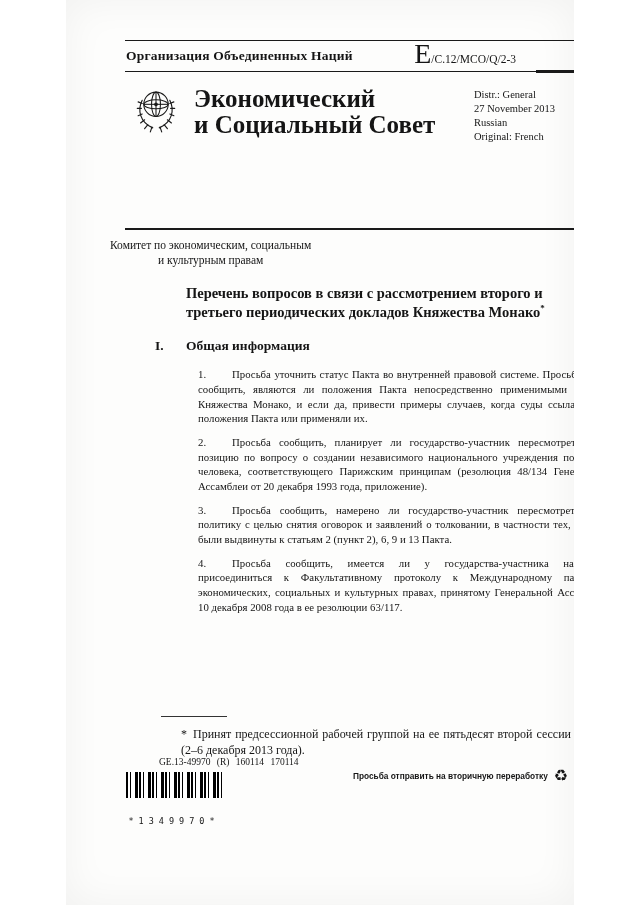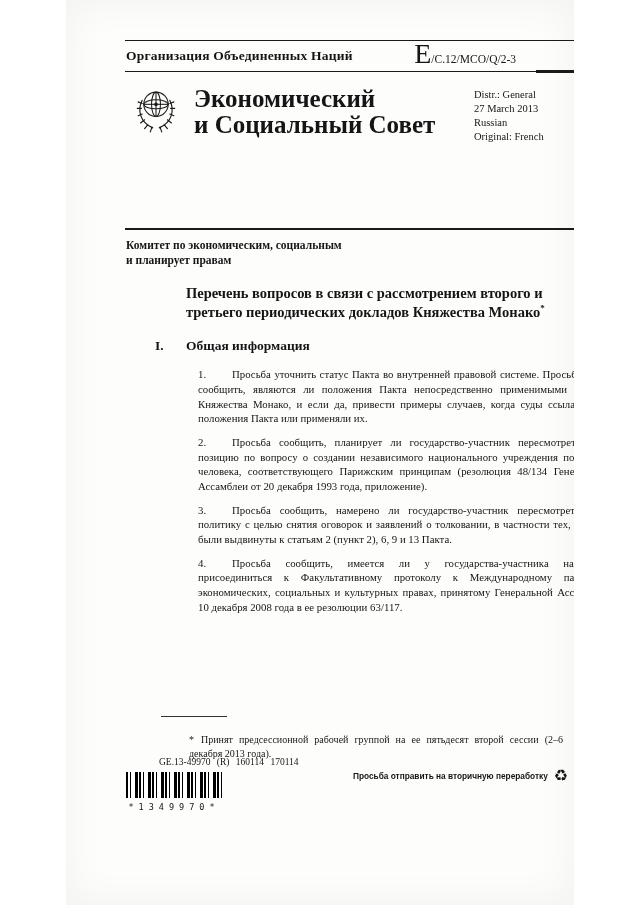--- a/index.html
+++ b/index.html
@@ -17,45 +17,45 @@
 
   .org-name{position:absolute;left:60px;top:48px;font-size:13.5px;font-weight:bold;letter-spacing:.2px;}
   .doc-symbol{position:absolute;right:58px;top:40px;display:flex;align-items:baseline;}
   .big-e{font-size:28px;line-height:1;}
   .symbol-rest{font-size:11.5px;}
 
   .emblem{position:absolute;left:64px;top:84px;width:52px;height:52px;}
   .council-title{position:absolute;left:128px;top:86px;font-size:25px;font-weight:bold;line-height:26px;}
   .distr-block{position:absolute;left:408px;top:88px;font-size:10.5px;line-height:14px;}
 
-  .committee{position:absolute;left:60px;top:238px;font-size:11.5px;font-weight:bold;line-height:15px;}
+  .committee{position:absolute;left:44px;top:238px;font-size:11.5px;font-weight:normal;line-height:15px;text-align:center;}
 
   .main{position:absolute;left:120px;top:284px;width:426px;}
   .doc-title{margin:0 0 16px 0;font-size:14.5px;font-weight:bold;line-height:1.32;width:372px;}
   .doc-title sup{font-size:9px;}
   .section-heading{position:relative;margin:0 0 13px 0;font-size:13.5px;font-weight:bold;}
   .sec-num{position:absolute;left:-31px;top:0;}
   .para{margin:0 0 9px 12px;font-size:10.8px;line-height:1.36;text-align:justify;}
   .para-num{display:inline-block;width:34px;}
 
   .footnote-area{position:absolute;left:95px;top:716px;width:418px;}
   .fn-rule{width:66px;height:1px;background:#333;margin-bottom:9px;}
-  .footnote{margin:16px;font-size:10px;line-height:1.35;text-align:justify;padding-left:12px;}
+  .footnote{margin:8px;font-size:12px;line-height:1.35;text-align:justify;padding-left:12px;}
   .fn-marker{display:inline-block;width:12px;}
 
   .ge-number{position:absolute;left:60px;top:757px;font-size:9.5px;word-spacing:4px;padding-left:33px;}
 
   .barcode-block{position:absolute;left:60px;top:772px;width:96px;text-align:center;}
   .barcode{width:96px;height:26px;
     background:repeating-linear-gradient(90deg,
       #000 0,#000 2px,#fff 2px,#fff 4px,
       #000 4px,#000 5px,#fff 5px,#fff 9px,
       #000 9px,#000 12px,#fff 12px,#fff 13px);
   }
-  .barcode-text{margin-top:4px;font-family:"DejaVu Sans Mono", monospace;font-size:8.5px;letter-spacing:5px;}
+  .barcode-text{margin-top:18px;font-family:"DejaVu Sans Mono", monospace;font-size:8.5px;letter-spacing:5px;}
 
   .recycle-block{position:absolute;left:287px;top:768px;display:flex;align-items:center;gap:6px;}
   .recycle-text{font-size:8.3px;font-weight:bold;font-family:"Liberation Sans", sans-serif;}
   .recycle-icon{font-size:16px;line-height:1;}
 
   .qr{position:absolute;left:522px;top:760px;width:56px;height:56px;}
 </style>
 </head>
 <body>
 
@@ -89,30 +89,30 @@
     </svg>
   </div>
 
   <div class="council-title">
     <div>Экономический</div>
     <div>и Социальный Совет</div>
   </div>
 
   <div class="distr-block">
     <div>Distr.: General</div>
-    <div>27 March 2013</div>
+    <div>27 November 2013</div>
     <div>Russian</div>
     <div>Original: French</div>
   </div>
 
   <div class="rule rule-thick"></div>
 
   <div class="committee">
     <div>Комитет по экономическим, социальным</div>
-    <div>и планирует правам</div>
+    <div>и культурным правам</div>
   </div>
 
   <div class="main">
     <h1 class="doc-title"><span>Перечень вопросов в связи с рассмотрением второго и третьего периодических докладов Княжества Монако</span><sup>*</sup></h1>
 
     <h2 class="section-heading">
       <span class="sec-num">I.</span>
       <span>Общая информация</span>
     </h2>
 

